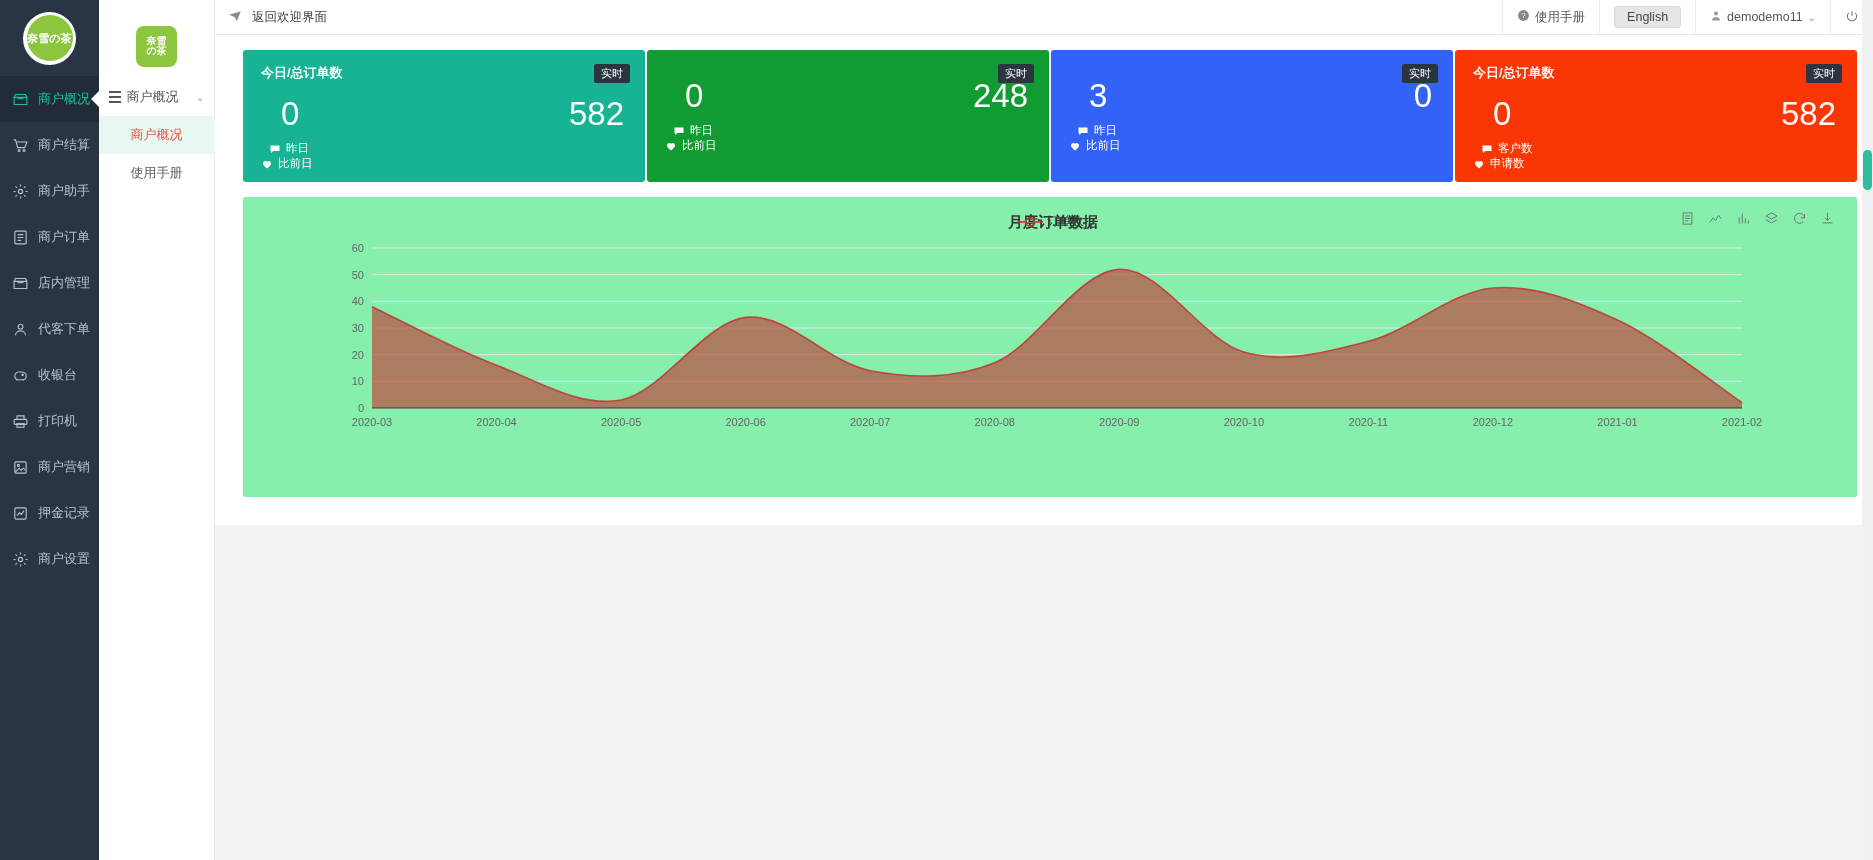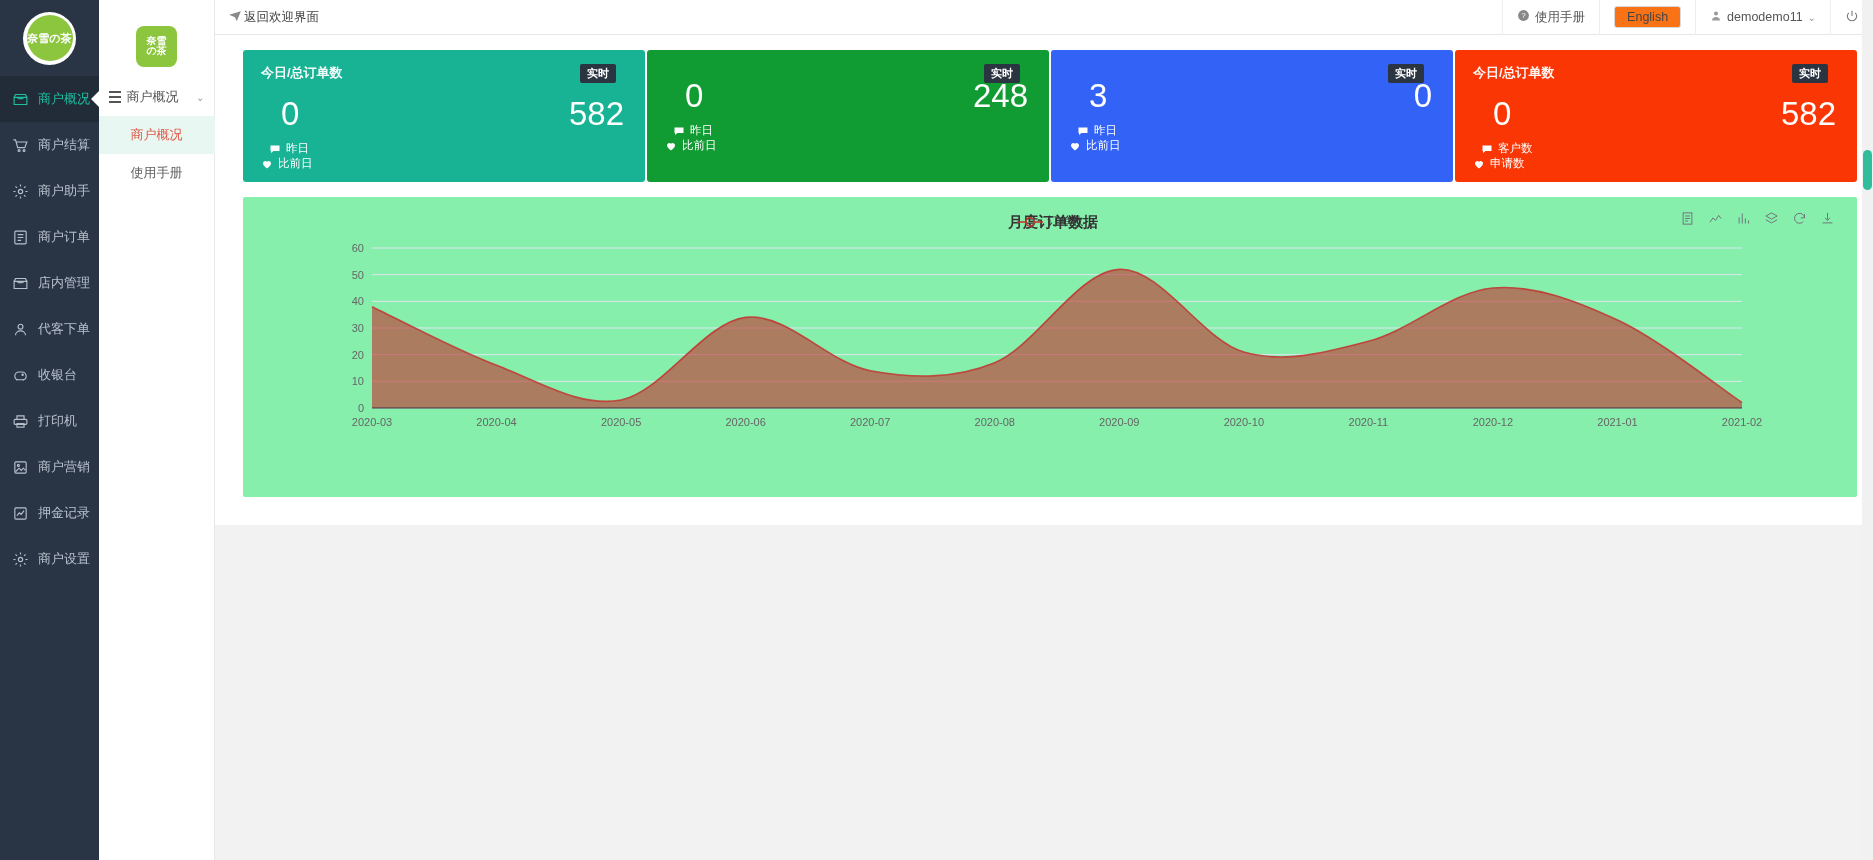--- a/index.html
+++ b/index.html
@@ -74,42 +74,42 @@
     font-size: 13px; color: #606060; cursor: pointer;
   }
   .sub-item.active { background: #e9f7f3; color: #e05a47; }
 
   
   .main { flex: 1; height: 860px; display:flex; flex-direction: column; background:#f2f2f2; position:relative;}
   .topbar {
     height: 35px; background:#fff; border-bottom:1px solid #e6e6e6;
     display:flex; align-items:center; position: relative;
   }
-  .topbar-left { display:flex; align-items:center; gap:2px; padding-left: 13px; color:#444; font-size:12.5px; cursor:pointer;}
+  .topbar-left { display:flex; align-items:center; gap:10px; padding-left: 13px; color:#444; font-size:12.5px; cursor:pointer;}
   .topbar-right { margin-left:auto; display:flex; align-items:stretch; height:35px; }
   .tb-cell {
     display:flex; align-items:center; gap:5px; padding: 0 14px;
     font-size: 12.5px; color:#555; border-left:1px solid #eee; cursor:pointer;
   }
   .lang-btn {
     border:1px solid #d9d9d9; border-radius:3px; padding:3px 12px;
-    font-size:12.5px; color:#444; background:#f97316; cursor:pointer;
+    font-size:12.5px; color:#444; background:#e5e5e5; cursor:pointer;
   }
   .content { flex:1; overflow:hidden; position:relative; }
 
   
   .cards { display:flex; gap:2px; padding: 15px 16px 0 28px; }
   .card {
     flex:1; height:132px; border-radius:3px; color:#fff; position:relative;
     padding: 14px 15px 0 18px;
   }
   .card .ctitle { font-size:13px; font-weight:bold; opacity:.95; }
   .card .badge {
-    position:absolute; right:29px; top:14px;
-    background:#2b3542; color:#fff; font-size:11px; padding:2px 7px; border-radius:2px;font-weight:bold;
+    position:absolute; right:15px; top:14px;
+    background:#2b3542; color:#fff; font-size:11px; padding:2px 7px; border-radius:2px;
   }
   .card .nums { display:flex; justify-content:space-between; align-items:flex-end; margin-top: 14px; padding-right:6px; }
   .card .num { font-size:33px; font-weight:300; line-height:36px; }
   .card .num.left { padding-left: 20px; }
   .card .foot { display:flex; justify-content:space-between; margin-top: 9px; font-size:11.5px; padding-right:6px;flex-direction:column; }
   .card .foot .fi { display:flex; align-items:center; gap:5px; }
   .card .foot .fi.left { padding-left: 8px; }
   .fico { width:12px; height:12px; display:inline-block; }
 
   

